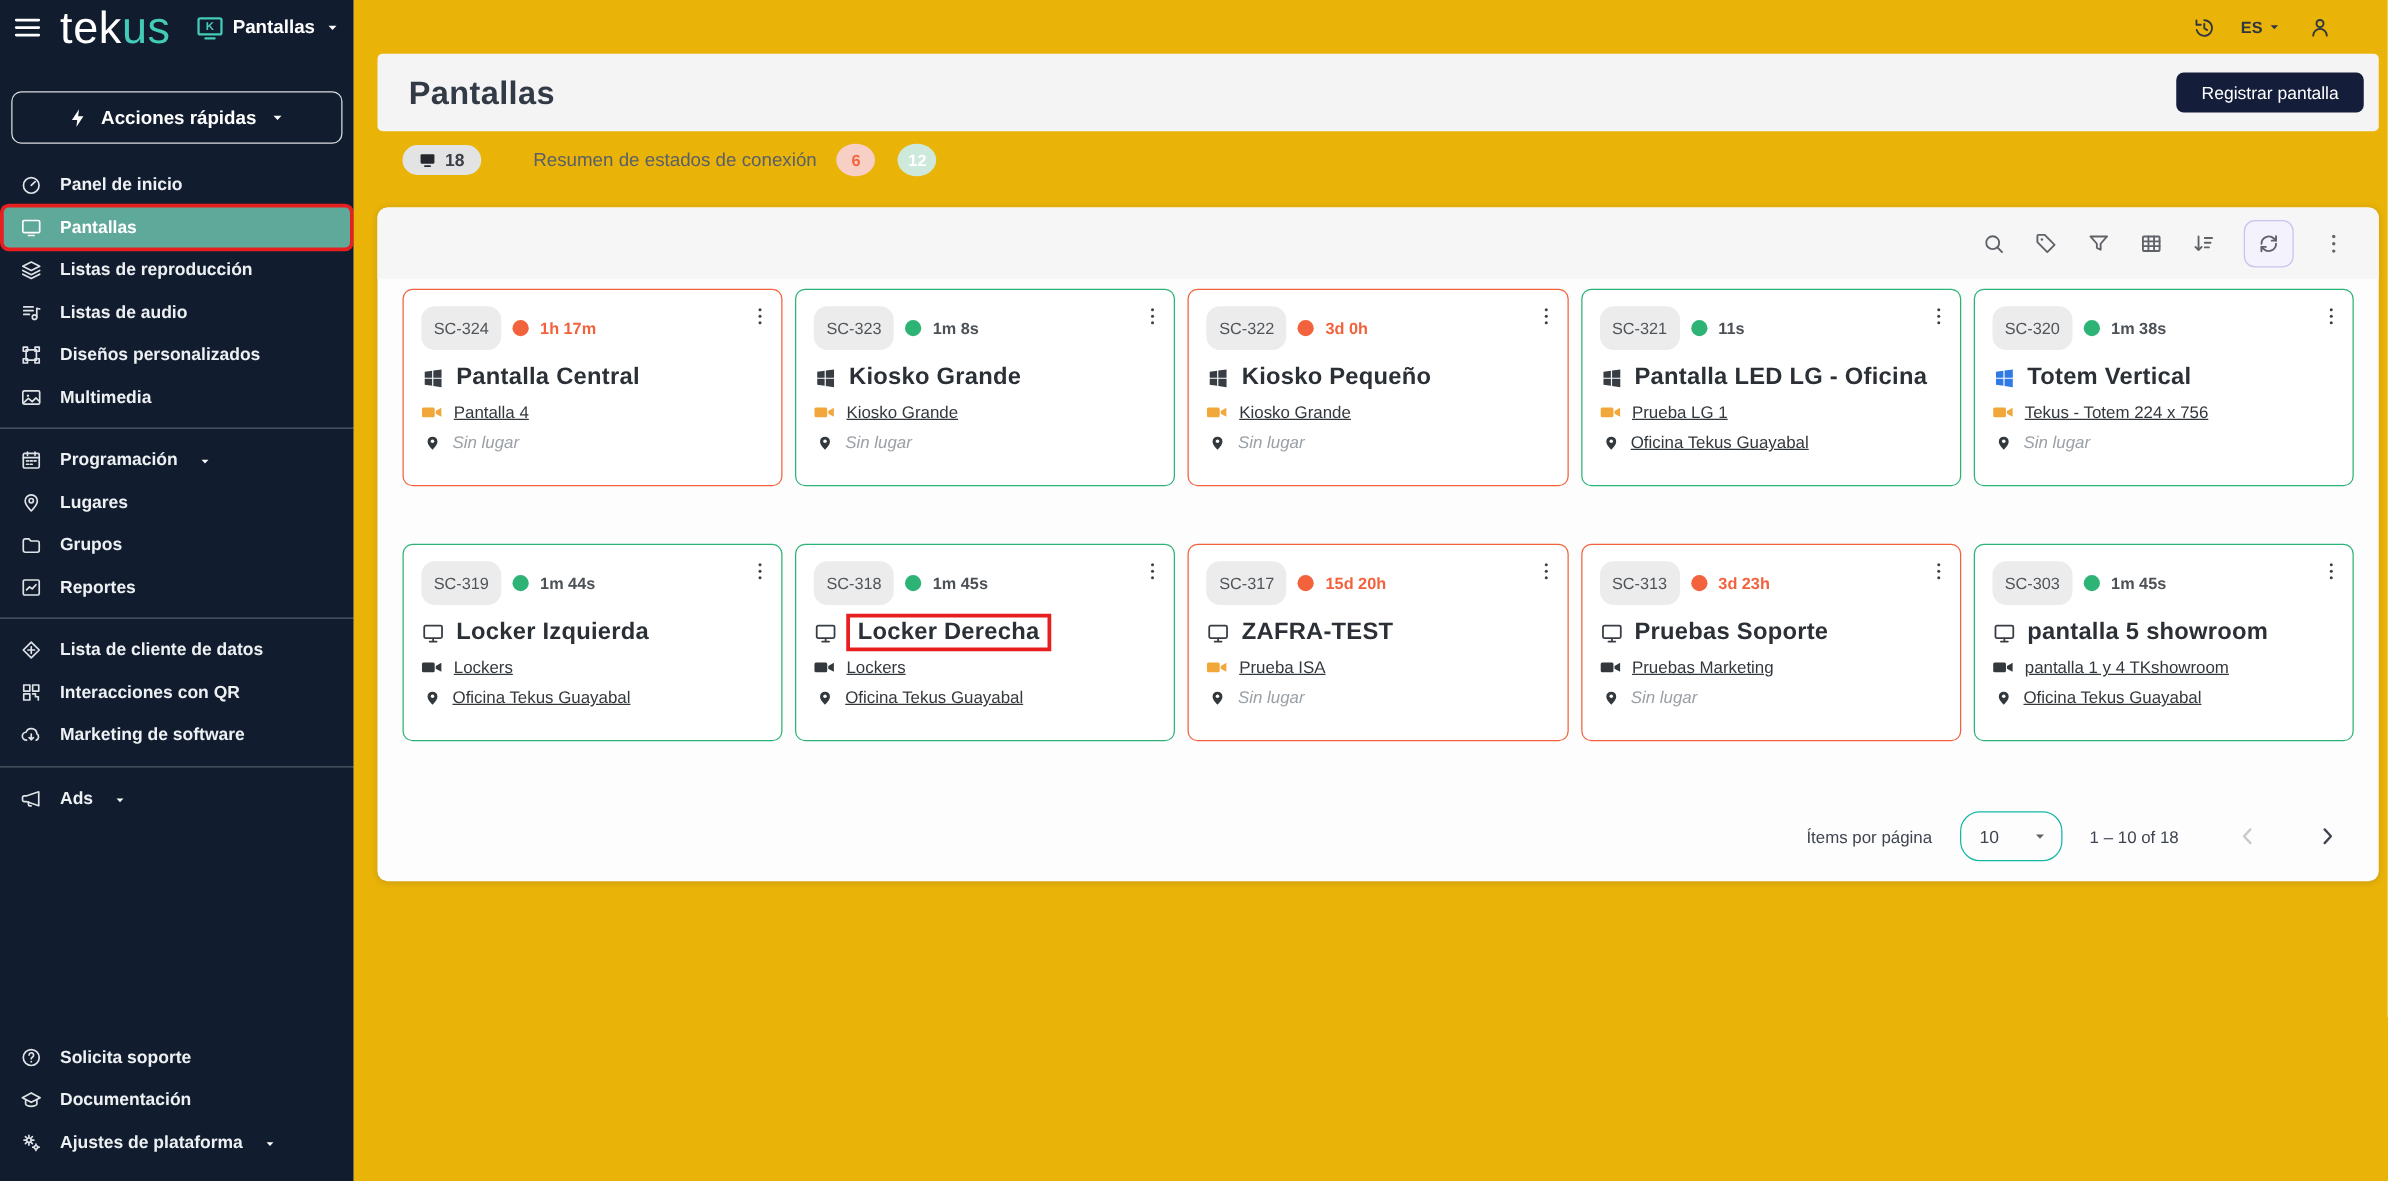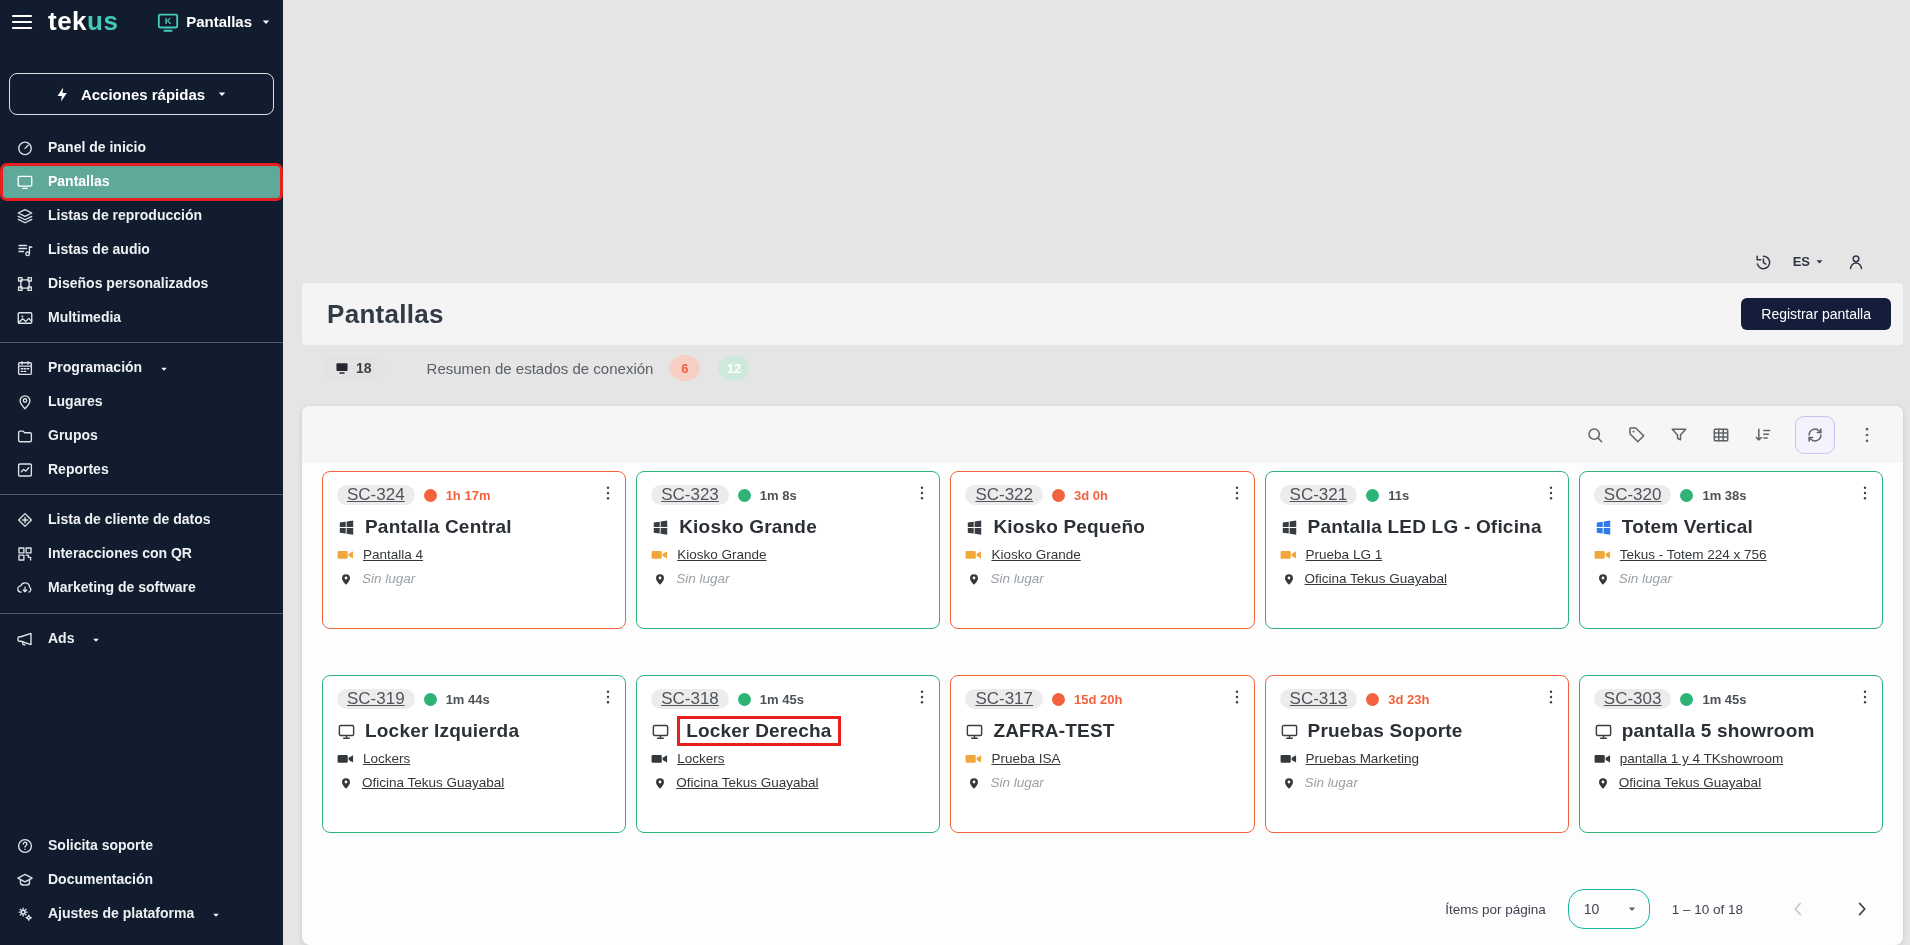--- a/index.html
+++ b/index.html
@@ -4,42 +4,42 @@
 <style>
   * { margin:0; padding:0; box-sizing:border-box; }
   html,body { width:1910px; height:945px; overflow:hidden; }
   body { font-family:"Liberation Sans", sans-serif; background:#fff; color:#33383f; }
   .app { display:flex; width:1910px; height:945px; }
 
   
   .sidebar { width:283px; min-width:283px; height:945px; background:var(--navy); color:#eef1f4; display:flex; flex-direction:column; }
   .sidebar-header { height:43px; display:flex; align-items:center; padding:0 10px 0 10px; gap:10px; }
   .hamburger { width:24px; height:24px; color:#fff; cursor:pointer; }
-  .logo { font-size:26px; font-weight:700; letter-spacing:.5px; margin-left:4px; }
+  .logo { font-size:36px; font-weight:400; letter-spacing:.5px; margin-left:4px; }
   .logo .lg-a { color:#fff; } .logo .lg-b { color:var(--teal-bright); }
   .module-select { margin-left:auto; display:flex; align-items:center; gap:7px; cursor:pointer; }
   .module-icon { width:22px; height:22px; color:var(--teal-bright); }
   .module-label { font-size:15px; font-weight:700; color:#fff; }
   .module-caret, .nav-caret { width:14px; height:14px; color:#fff; }
   .quick-actions { margin:30px 9px 16px 9px; height:42px; border:1px solid rgba(255,255,255,.85); border-radius:8px; background:transparent; color:#fff; font-size:15px; font-weight:600; font-family:inherit; display:flex; align-items:center; justify-content:center; gap:10px; cursor:pointer; }
   .qa-icon { width:17px; height:17px; color:#fff; }
   .nav { display:flex; flex-direction:column; }
   .nav-item { display:flex; align-items:center; gap:14px; min-height:32px; margin:1px 3px; padding:2px 8px 2px 13px; border-radius:4px; font-size:14px; font-weight:700; cursor:pointer; }
   .nav-icon { width:18px; height:18px; min-width:18px; color:#dfe3e8; display:inline-flex; }
   .nav-label { line-height:1.25; }
   .nav-item .nav-caret { width:12px; height:12px; margin-left:2px; }
   .nav-item.active { background:var(--teal); box-shadow:0 0 0 3px var(--annotation); }
   .nav-item.active .nav-icon, .nav-item.active .nav-label { color:#fff; }
   .nav-item.wrapped .nav-label { max-width:176px; }
   .nav-divider { height:1px; background:rgba(255,255,255,.28); margin:8px 0; }
   .sidebar-spacer { flex:1; }
   .nav-footer { margin-bottom:14px; }
 
   
-  .main { flex:1; display:flex; flex-direction:column; background:#e5e5e5;justify-content:flex-end; }
+  .main { flex:1; display:flex; flex-direction:column; background:#eab308; }
   .topbar { height:43px; display:flex; align-items:center; justify-content:flex-end; gap:20px; padding-right:44px; color:#2e3644; }
   .top-icon { width:20px; height:20px; cursor:pointer; }
   .lang { display:flex; align-items:center; gap:3px; font-size:13px; font-weight:700; cursor:pointer; }
   .lang-caret { width:13px; height:13px; }
 
   .title-band { margin:0 7px 0 19px; height:62px; background:#f4f4f5; border-radius:4px; display:flex; align-items:center; padding:0 12px 0 25px; }
   .page-title { font-size:26px; font-weight:700; color:#323a46; letter-spacing:.3px; }
   .register-btn { margin-left:auto; height:32px; padding:0 20px; background:var(--navy-btn); color:#fff; border:none; border-radius:6px; font-size:14px; font-family:inherit; font-weight:500; cursor:pointer; }
 
   .summary-row { height:46px; display:flex; align-items:center; gap:16px; padding-left:39px; }
@@ -55,21 +55,21 @@
   .toolbar { height:57px; background:#f6f6f7; border-radius:8px 8px 0 0; display:flex; align-items:center; justify-content:flex-end; gap:22px; padding-right:26px; color:#5f6368; }
   .tool-btn { width:20px; height:20px; display:inline-flex; align-items:center; justify-content:center; cursor:pointer; }
   .tool-btn.boxed { width:40px; height:38px; border:1.5px solid #c9c4ee; background:#f4f2fc; border-radius:9px; padding:8px; }
   .tool-btn svg { width:20px; height:20px; }
 
   .card-grid { display:grid; grid-template-columns:repeat(5,1fr); column-gap:10px; row-gap:46px; padding:8px 20px 0 20px; }
   .card { position:relative; height:158px; background:#fff; border-radius:8px; border:1.5px solid #ccc; padding:13px 14px; }
   .card.v-online { border-color:var(--online); }
   .card.v-offline { border-color:var(--offline); }
   .card-top { display:flex; align-items:center; gap:9px; }
-  .card-id { background:#ececec; color:#4f545a; border-radius:11px; padding:0 10px; font-size:17px;text-decoration:underline; }
+  .card-id { background:#ececec; color:#4f545a; border-radius:11px; padding:10px 10px; font-size:13px; }
   .status-dot { width:13px; height:13px; border-radius:50%; }
   .card.v-online .status-dot { background:var(--online); }
   .card.v-offline .status-dot { background:var(--offline); }
   .duration { font-size:13px; font-weight:600; color:#4c5156; }
   .card.v-offline .duration { color:var(--offline); }
   .kebab { position:absolute; top:12px; right:8px; width:18px; height:18px; color:#3c4043; cursor:pointer; }
   .card-title-row { display:flex; align-items:center; gap:9px; margin-top:11px; }
   .device-icon { width:19px; height:19px; min-width:19px; color:#383d44; display:inline-flex; }
   .device-icon.v-windows-blue { color:var(--windows-blue); }
   .card-title { font-size:19px; font-weight:700; color:#2b3036; letter-spacing:.2px; white-space:nowrap; cursor:pointer; }

